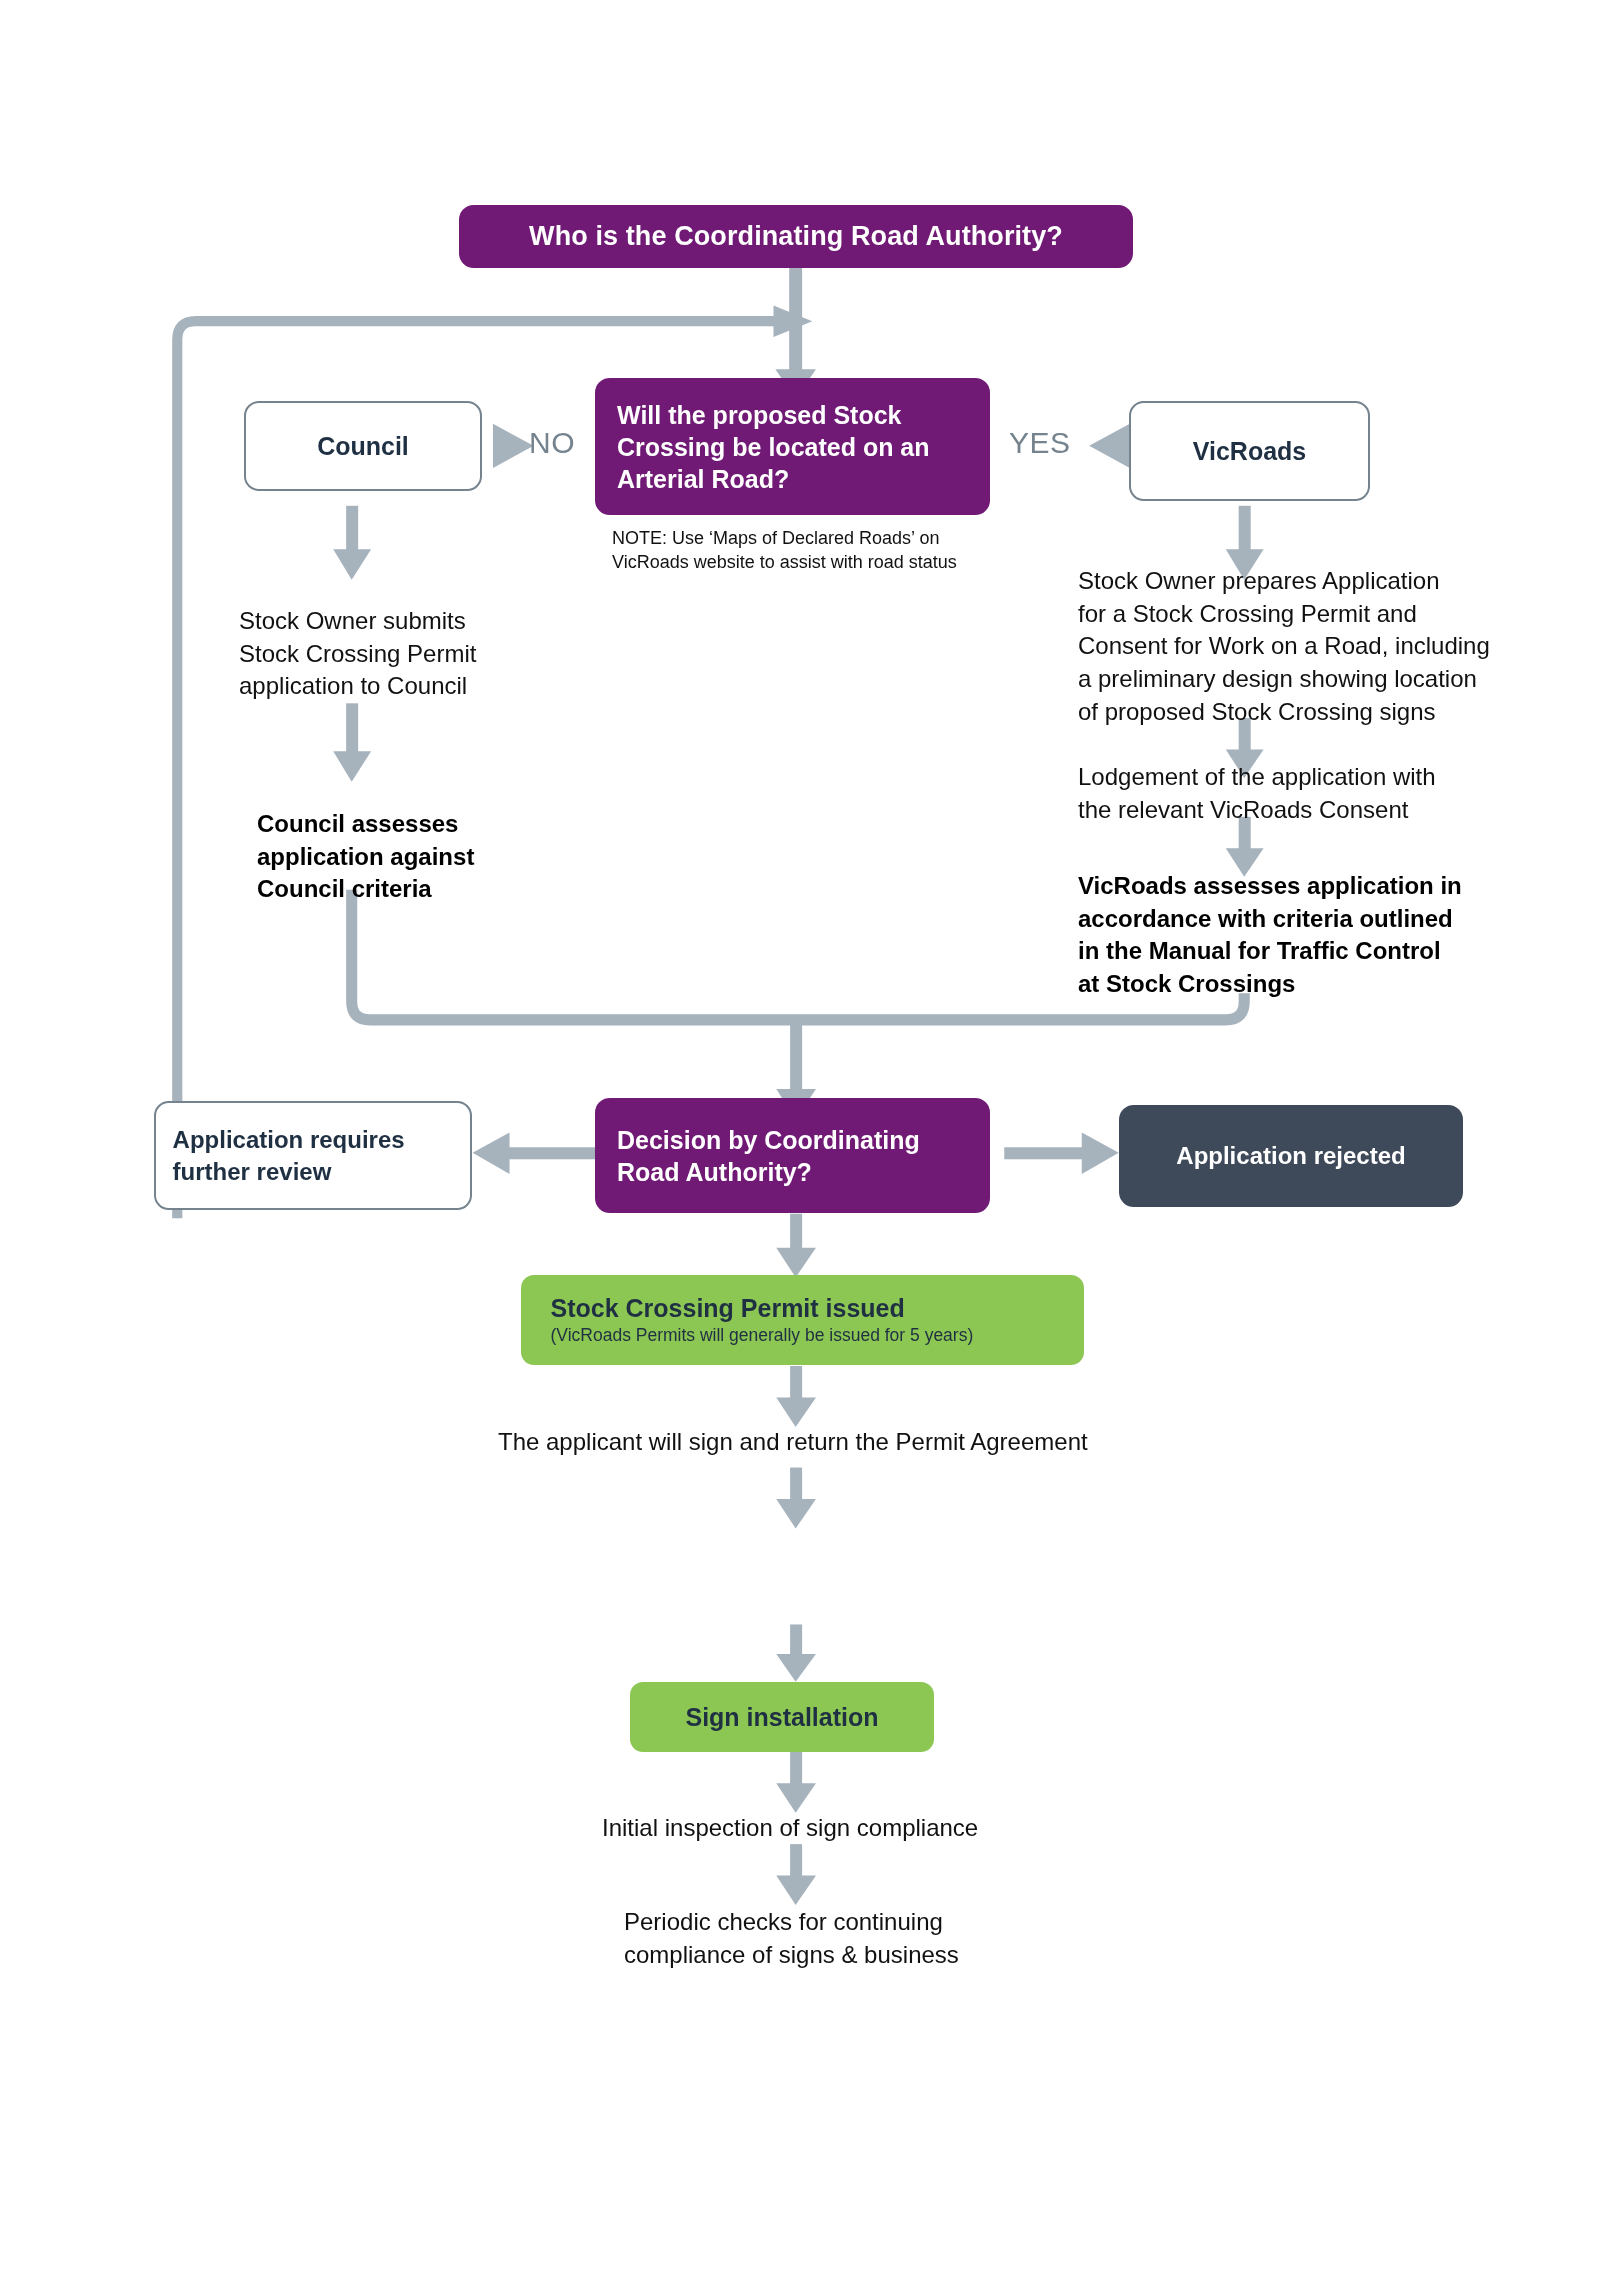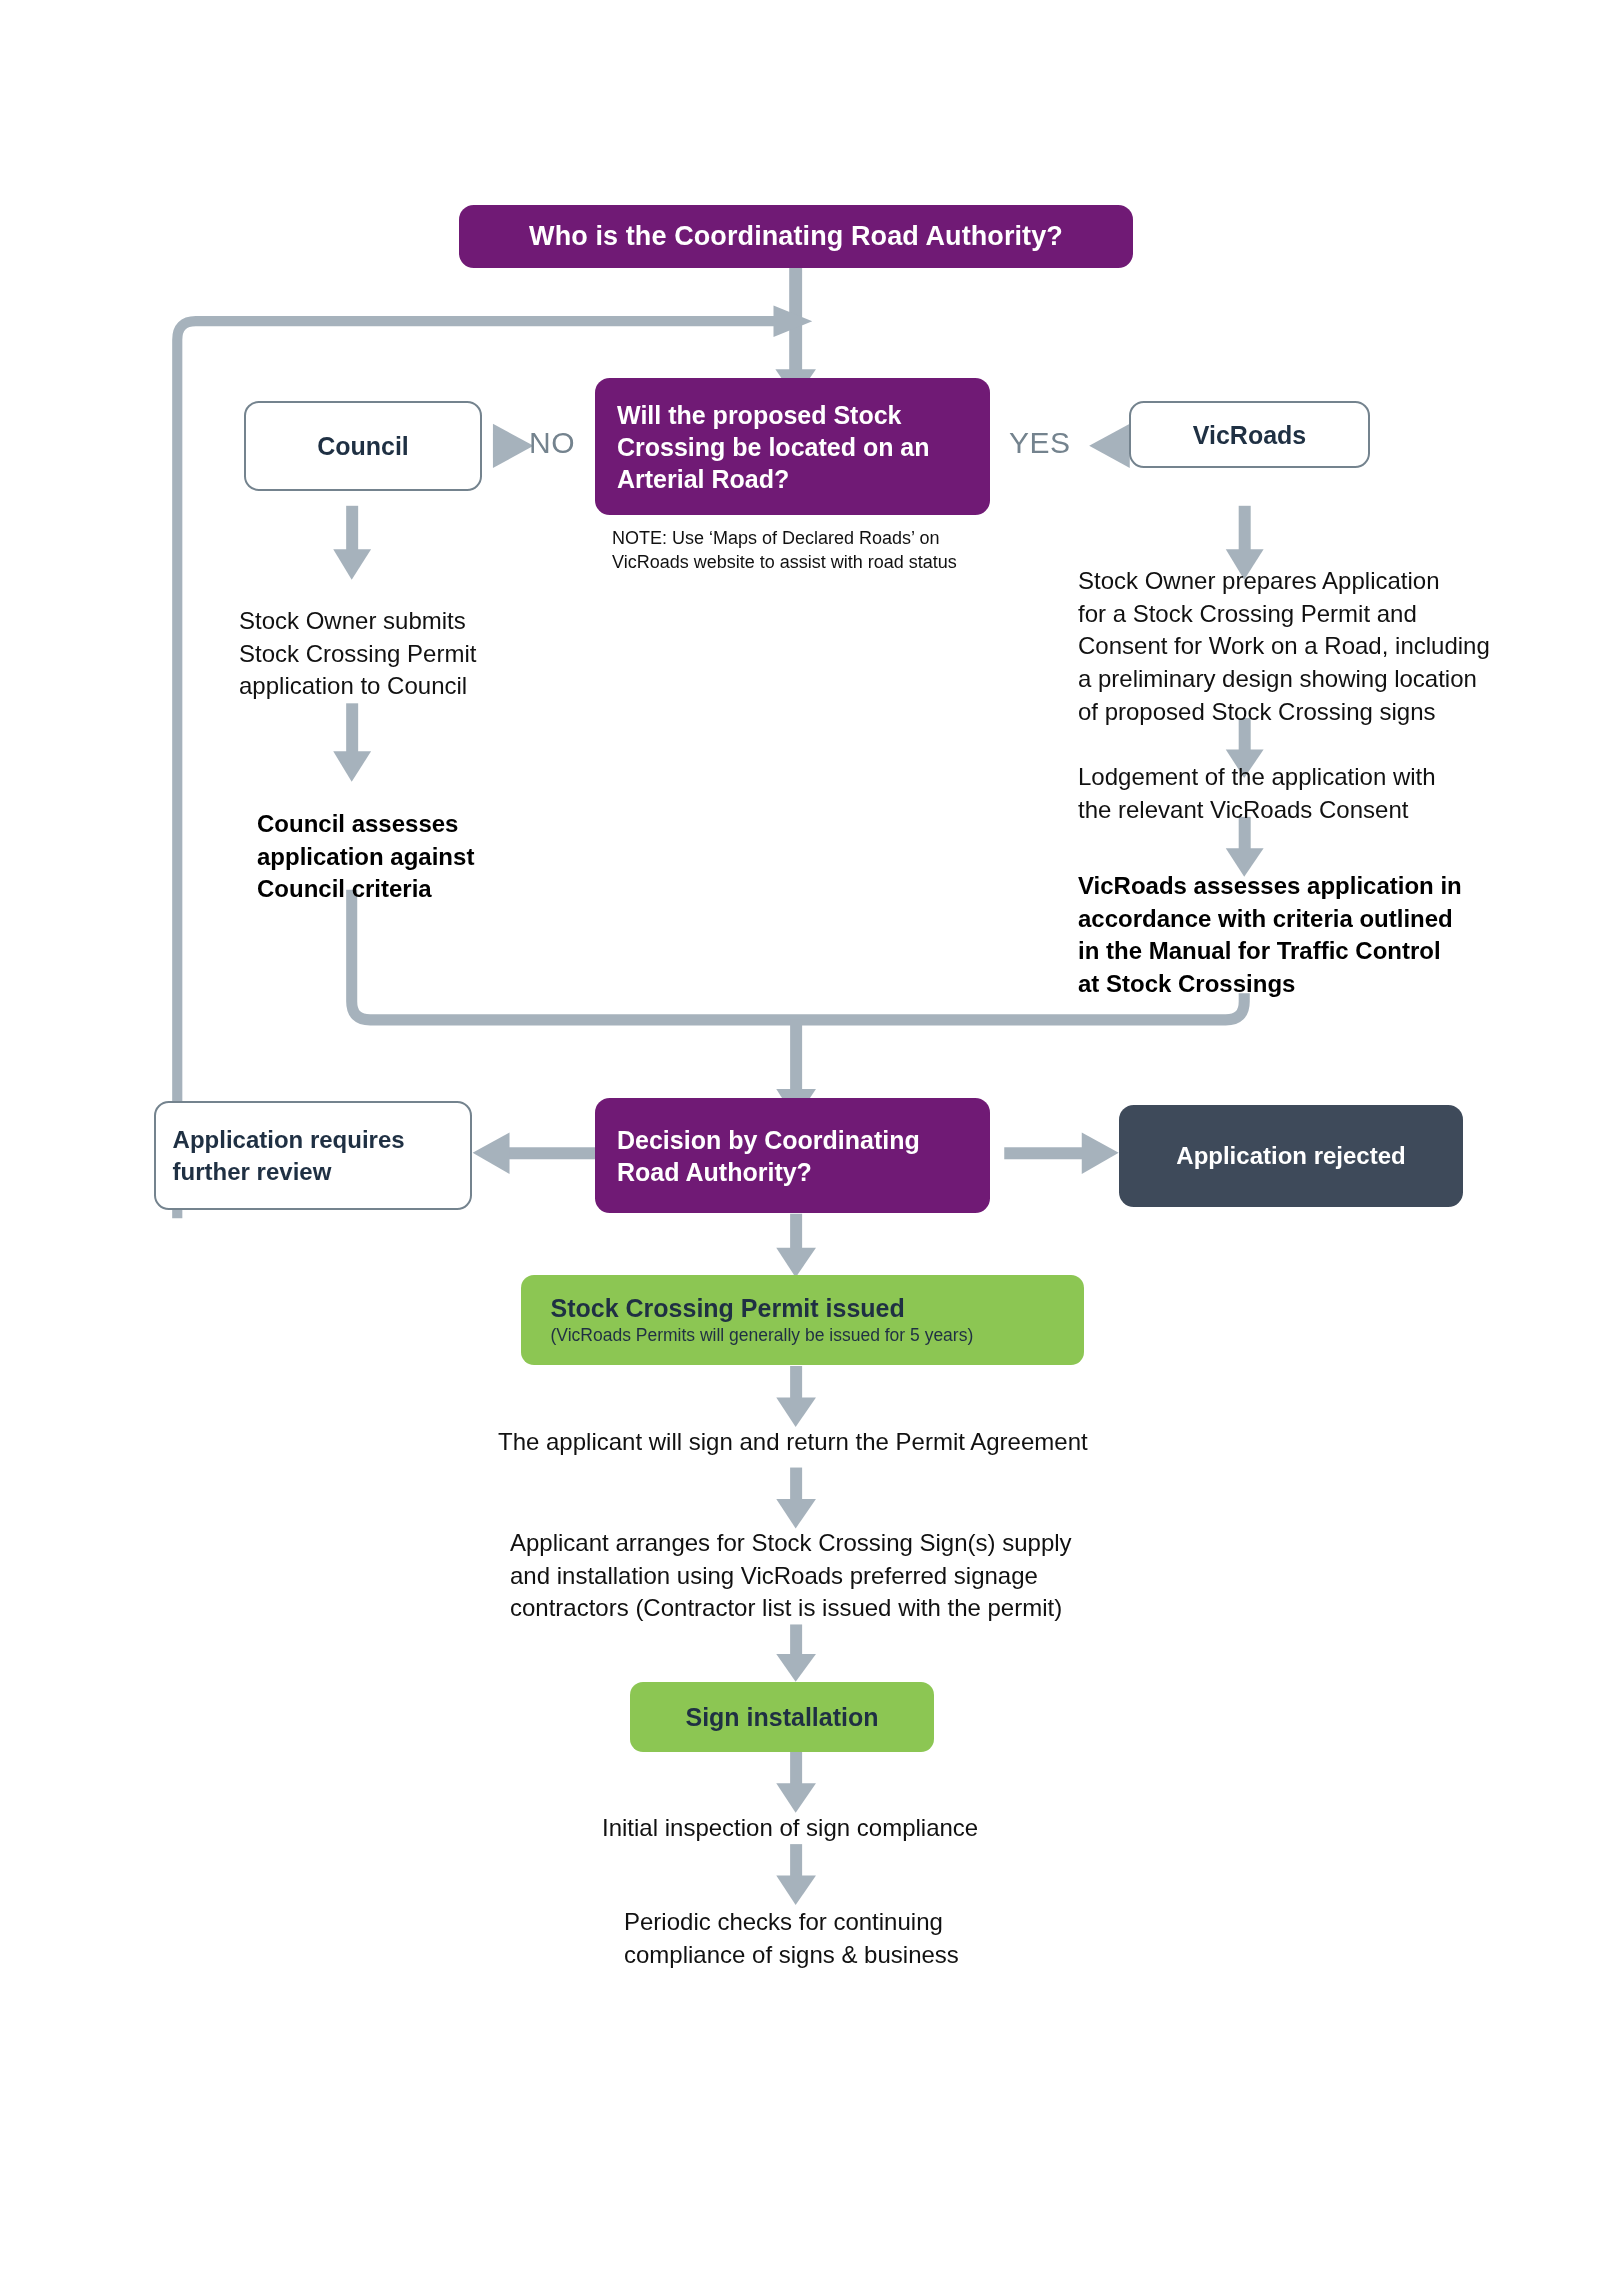--- a/index.html
+++ b/index.html
@@ -237,21 +237,21 @@
 VicRoads website to assist with road status</div>
 
   <div class="branch-label" style="left:529px; top:426px;">NO</div>
 
   <div class="branch-label" style="left:1009px; top:426px;">YES</div>
 
   <div class="node node-outline pad-x center" style="left:244px; top:401px; width:238px; height:90px;">
     <div class="node-label-lg">Council</div>
   </div>
 
-  <div class="node node-outline pad-x center" style="left:1129px; top:401px; width:241px; height:67px;">
+  <div class="node node-outline pad-x center" style="left:1129px; top:401px; width:241px; height:100px;">
     <div class="node-label-lg">VicRoads</div>
   </div>
 
   <div class="flowtext" style="left:239px; top:605px; width:277px;">Stock Owner submits
 Stock Crossing Permit
 application to Council</div>
 
   <div class="flowtext bold" style="left:257px; top:808px; width:277px;">Council assesses
 application against
 Council criteria</div>
@@ -282,23 +282,20 @@
     <div class="node-label-md">Application rejected</div>
   </div>
 
   <div class="node node-green" style="left:521px; top:1275px; width:563px; height:90px; padding:0 29.5px; justify-content:center;">
     <div class="green-title">Stock Crossing Permit issued</div>
     <div class="green-sub">(VicRoads Permits will generally be issued for 5 years)</div>
   </div>
 
   <div class="flowtext" style="left:498px; top:1426px; width:646px;">The applicant will sign and return the Permit Agreement</div>
 
-  <div class="flowtext" style="left:510px; top:1527px; width:628px;">Applicant arranges for Stock Crossing Sign(s) supply
-and installation using VicRoads preferred signage
-contractors (Contractor list is issued with the permit)</div>
 
   <div class="node node-green pad-x center" style="left:630px; top:1682px; width:304px; height:70px;">
     <div class="green-title">Sign installation</div>
   </div>
 
   <div class="flowtext" style="left:602px; top:1812px; width:461px;">Initial inspection of sign compliance</div>
 
   <div class="flowtext" style="left:624px; top:1906px; width:425px;">Periodic checks for continuing
 compliance of signs &amp; business</div>
 

